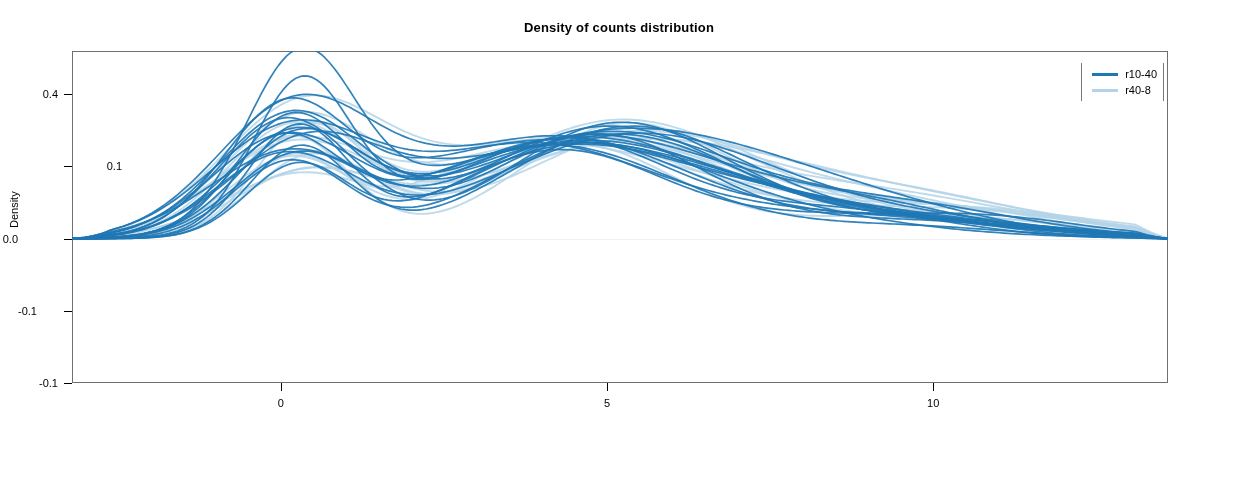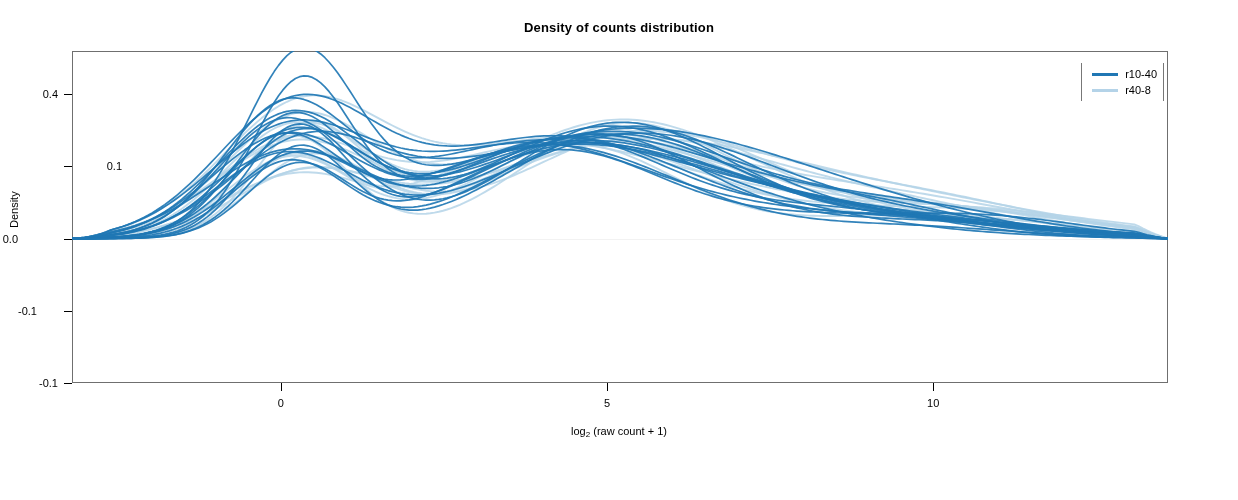--- a/index.html
+++ b/index.html
@@ -140,21 +140,20 @@
 </style>
 </head>
 <body>
 
 <div id="figure">
 
   <div id="chart-title">Density of counts distribution</div>
 
   <div id="y-axis-title">Density</div>
 
-  <div id="x-axis-title"><span>log</span><sub>2</sub><span> (raw count + 1)</span></div>
 
   <div id="y-ticks">
       <div class="tick-mark-y" style="left: 64px; top: 94.3043px;"></div>
       <div class="tick-label-y" style="right: 1180px; top: 94.3043px;">0.4</div>
       <div class="tick-mark-y" style="left: 64px; top: 166.478px;"></div>
       <div class="tick-label-y" style="right: 1116px; top: 166.478px;">0.1</div>
       <div class="tick-mark-y" style="left: 64px; top: 238.652px;"></div>
       <div class="tick-label-y" style="right: 1220px; top: 238.652px;">0.0</div>
       <div class="tick-mark-y" style="left: 64px; top: 310.826px;"></div>
       <div class="tick-label-y" style="right: 1201px; top: 310.826px;">-0.1</div>

